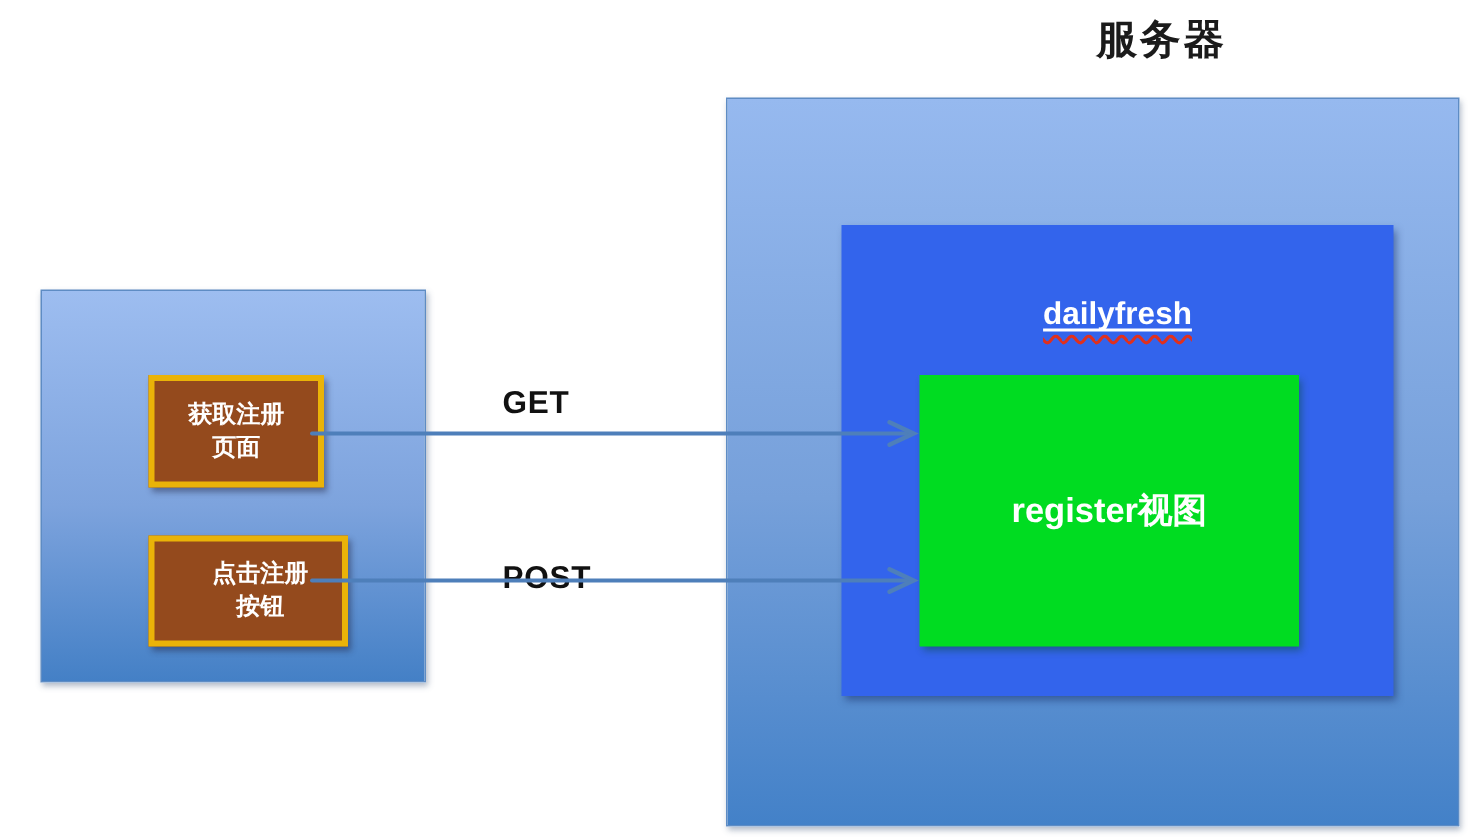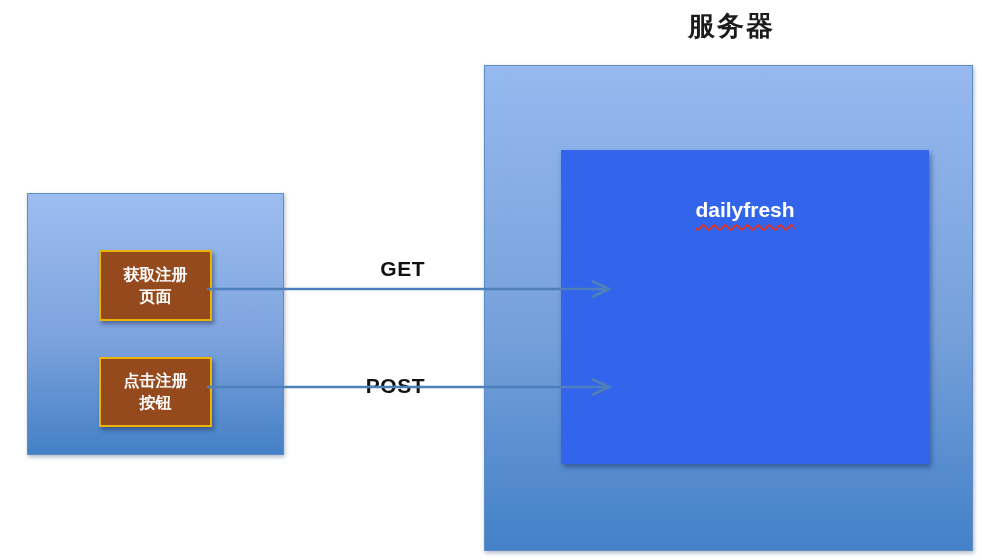--- a/index.html
+++ b/index.html
@@ -15,70 +15,71 @@
     background: #ffffff;
     overflow: hidden;
   }
   .abs { position: absolute; }
 
   .diagram-title {
     font-family: Liberation Serif, serif;
     font-size: 26px;
     font-weight: 600;
     color: #1b1b1b;
-    text-align: left;
+    text-align: right;
     letter-spacing: 2px;
     white-space: nowrap;
   }
 
   .big-box {
     border: 1px solid #5e8cc4;
     box-shadow: 1px 2px 4px rgba(80,100,130,0.45);
   }
   #client-box {
     left: 27px; top: 193px; width: 255px; height: 260px;
     background: linear-gradient(to bottom, #9dbdf0 0%, #7da3dd 55%, #4480c6 100%);
   }
   #server-box {
     left: 484px; top: 65px; width: 487px; height: 484px;
     background: linear-gradient(to bottom, #96b9ef 0%, #76a0da 55%, #4381c8 100%);
   }
 
   .step-box {
     left: 99px; width: 109px;
     background: #944a1d;
-    border: 2px solid #eab308;
+    border: 4px solid #eab308;
     box-shadow: 2px 3px 4px rgba(30,30,60,0.45);
     display: flex; align-items: center; justify-content: center;
     color: #ffffff; font-weight: bold; font-size: 16px;
     line-height: 22px; text-align: center;
     white-space: pre-line;
   }
   #step-box-1 { top: 250px; height: 67px; }
-  #step-box-2 { top: 357px; height: 66px; }
+  #step-box-2 { top: 357px; height: 66px; padding-left: 16px; }
 
   .request-label {
     font-size: 21px; font-weight: 800; color: #111111;
-    text-align: right; width: 90px; left: 335px;
+    text-align: left; width: 90px; left: 335px;
     letter-spacing: 0.5px;
   }
   #get-label  { top: 257px; }
   #post-label { top: 374px; }
 
   #framework-box {
     left: 561px; top: 150px; width: 368px; height: 314px;
     background: #3364ec;
     box-shadow: 2px 3px 5px rgba(20,40,100,0.5);
   }
   #framework-label {
     position: absolute; left: 0; top: 48px; width: 100%;
     text-align: center; color: #ffffff;
     font-size: 21px; font-weight: bold;
   }
   .underline-solid {
+    text-decoration: underline;
     text-decoration-thickness: 2px;
     text-underline-offset: 3px;
   }
   .underline-wavy {
     text-decoration: underline wavy #e0301e;
     text-decoration-thickness: 1.5px;
     text-underline-offset: 7px;
     text-decoration-skip-ink: none;
   }
 
@@ -118,20 +119,23 @@
   <div class="abs request-label" id="post-label">POST</div>
 
   <div class="abs big-box" id="server-box"></div>
 
   <div class="abs" id="framework-box">
     <div id="framework-label">
       <span class="underline-solid"><span class="underline-wavy">dailyfresh</span></span>
     </div>
   </div>
 
+  <div class="abs" id="view-box">
+    <div id="view-label">register视图</div>
+  </div>
 
   <svg id="arrow-layer" viewBox="0 0 982 560" xmlns="http://www.w3.org/2000/svg">
     <g stroke="#4e7fba" stroke-width="2.6" fill="none" stroke-linecap="round">
       <line x1="208" y1="289" x2="606" y2="289"></line>
       <polyline points="593,281.5 609,289 593,296.5" stroke-width="3"></polyline>
     </g>
     <g stroke="#4e7fba" stroke-width="2.6" fill="none" stroke-linecap="round">
       <line x1="208" y1="387" x2="606" y2="387"></line>
       <polyline points="593,379.5 609,387 593,394.5" stroke-width="3"></polyline>
     </g>

